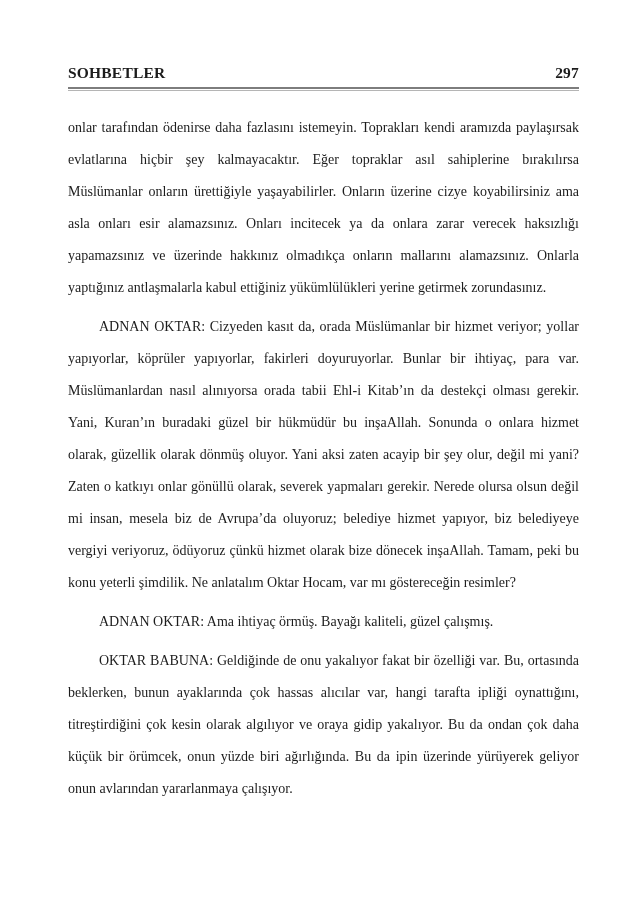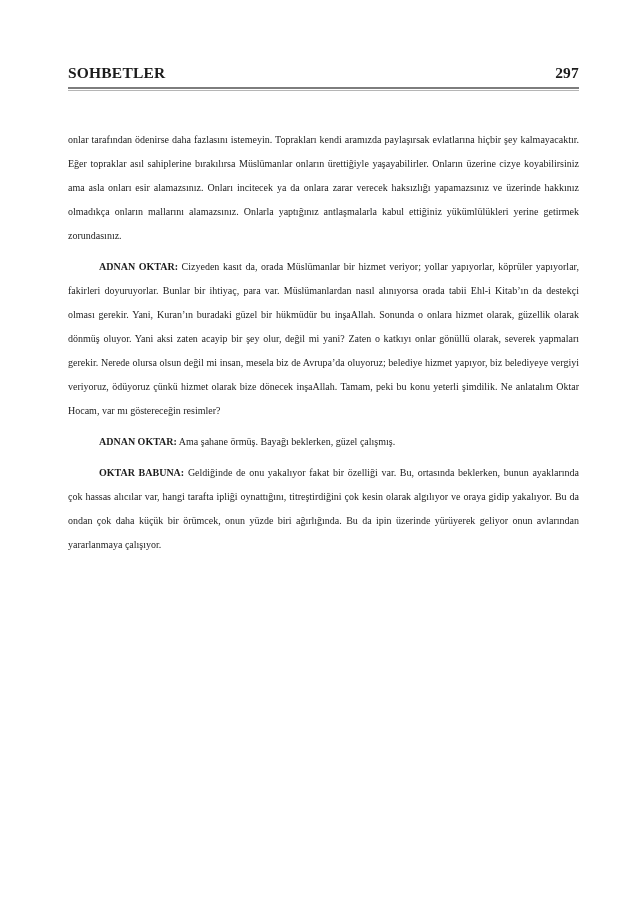--- a/index.html
+++ b/index.html
@@ -10,24 +10,24 @@
     color: #1c1c1c;
   }
   .header {
     display: flex; justify-content: space-between; align-items: center;
     font-weight: bold; font-size: 15.5px; letter-spacing: 0.2px;
     height: 22px;
   }
   .rule-wrap { position: relative; height: 5px; margin-top: 3px; }
   .rule-wrap .l1 { position: absolute; left: 0; right: 0; top: 0; height: 2px; background: #7d7d7d; }
   .rule-wrap .l2 { position: absolute; left: 0; right: 0; top: 3px; height: 1px; background: #b5b5b5; }
-  .body { margin-top: 36px; font-size: 10px; line-height: 24px; text-align: justify; hyphens: none; }
+  .body { margin-top: 20px; font-size: 14px; line-height: 32px; text-align: justify; hyphens: none; }
   .body p { margin: 0 0 7px 0; }
   .body p.indent { text-indent: 31px; }
-  .speaker { font-weight: bold; }
+  .speaker { font-weight: normal; }
 </style>
 </head>
 <body>
 
 <div class="page">
   <div class="header">
     <span>SOHBETLER</span>
     <span>297</span>
   </div>
   <div class="rule-wrap">
@@ -36,19 +36,19 @@
   </div>
 
   <div class="body">
     <p>
       <span class="speaker"></span><span>onlar tarafından ödenirse daha fazlasını istemeyin. Toprakları kendi aramızda paylaşırsak evlatlarına hiçbir şey kalmayacaktır. Eğer topraklar asıl sahiplerine bırakılırsa Müslümanlar onların ürettiğiyle yaşayabilirler. Onların üzerine cizye koyabilirsiniz ama asla onları esir alamazsınız. Onları incitecek ya da onlara zarar verecek haksızlığı yapamazsınız ve üzerinde hakkınız olmadıkça onların mallarını alamazsınız. Onlarla yaptığınız antlaşmalarla kabul ettiğiniz yükümlülükleri yerine getirmek zorundasınız.</span>
     </p>
     <p class="indent">
       <span class="speaker">ADNAN OKTAR:</span> <span>Cizyeden kasıt da, orada Müslümanlar bir hizmet veriyor; yollar yapıyorlar, köprüler yapıyorlar, fakirleri doyuruyorlar. Bunlar bir ihtiyaç, para var. Müslümanlardan nasıl alınıyorsa orada tabii Ehl-i Kitab’ın da destekçi olması gerekir. Yani, Kuran’ın buradaki güzel bir hükmüdür bu inşaAllah. Sonunda o onlara hizmet olarak, güzellik olarak dönmüş oluyor. Yani aksi zaten acayip bir şey olur, değil mi yani? Zaten o katkıyı onlar gönüllü olarak, severek yapmaları gerekir. Nerede olursa olsun değil mi insan, mesela biz de Avrupa’da oluyoruz; belediye hizmet yapıyor, biz belediyeye vergiyi veriyoruz, ödüyoruz çünkü hizmet olarak bize dönecek inşaAllah. Tamam, peki bu konu yeterli şimdilik. Ne anlatalım Oktar Hocam, var mı göstereceğin resimler?</span>
     </p>
     <p class="indent">
-      <span class="speaker">ADNAN OKTAR:</span> <span>Ama şahane örmüş. Bayağı beklerken, güzel çalışmış.</span>
+      <span class="speaker">ADNAN OKTAR:</span> <span>Ama ihtiyaç örmüş. Bayağı kaliteli, güzel çalışmış.</span>
     </p>
     <p class="indent">
       <span class="speaker">OKTAR BABUNA:</span> <span>Geldiğinde de onu yakalıyor fakat bir özelliği var. Bu, ortasında beklerken, bunun ayaklarında çok hassas alıcılar var, hangi tarafta ipliği oynattığını, titreştirdiğini çok kesin olarak algılıyor ve oraya gidip yakalıyor. Bu da ondan çok daha küçük bir örümcek, onun yüzde biri ağırlığında. Bu da ipin üzerinde yürüyerek geliyor onun avlarından yararlanmaya çalışıyor.</span>
     </p>
   </div>
 </div>
 
 </body></html>

